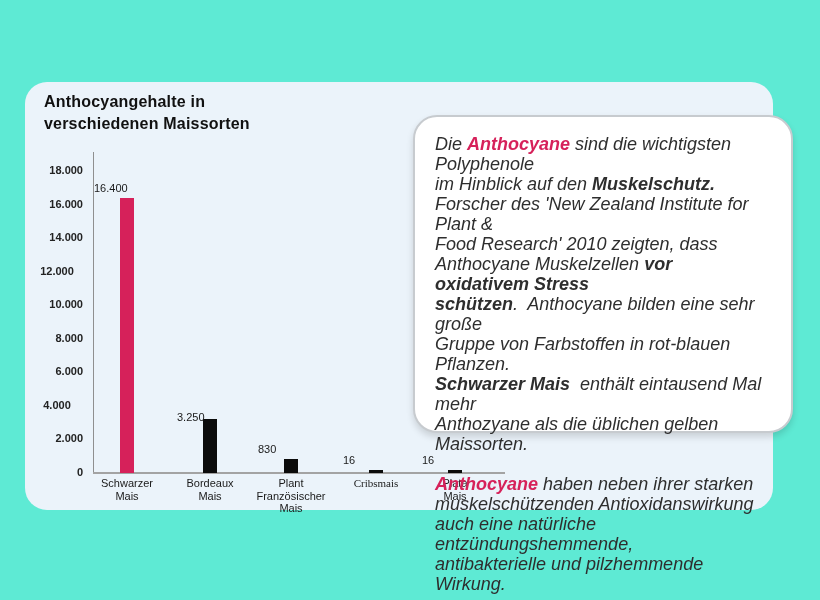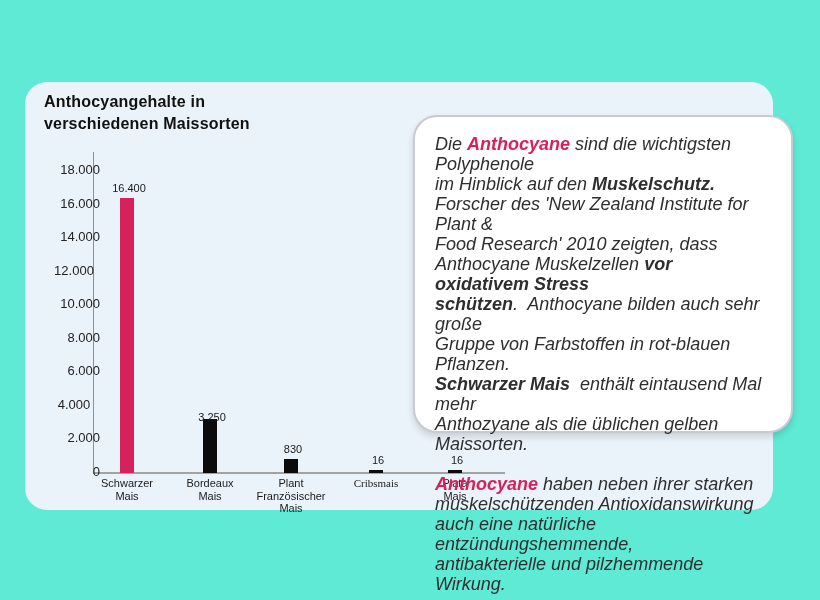--- a/index.html
+++ b/index.html
@@ -21,26 +21,26 @@
   #chart-title{
     position:absolute;left:19px;top:9px;
     font-size:16px;line-height:22px;font-weight:bold;color:#111111;
     white-space:pre-line;letter-spacing:.2px;
   }
   
   #chart{position:absolute;left:0;top:0;width:100%;height:100%;}
   .y-axis{position:absolute;left:68px;top:70px;width:1px;height:321px;background:var(--axis);}
   .x-axis{position:absolute;left:68px;top:390px;width:412px;height:2px;background:#a3a3a3;}
   .ytick{
-    position:absolute;left:23px;width:52px;height:14px;
-    font-size:13px;line-height:14px;text-align:right;color:#222222;
+    position:absolute;left:6px;width:52px;height:14px;
+    font-size:11px;line-height:14px;text-align:right;color:#222222;font-weight:bold;
   }
   .bar{position:absolute;}
   .val-label{
-    position:absolute;width:70px;text-align:center;
+    position:absolute;width:70px;
     font-size:11px;line-height:14px;color:#1a1a1a;
   }
   .cat-label{
     position:absolute;top:395px;width:100px;text-align:center;
     font-size:11px;line-height:12.5px;color:#1a1a1a;white-space:pre-line;
   }
   
   #infobox{
     position:absolute;left:413px;top:115px;width:380px;height:318px;
     background:#ffffff;border:2px solid #c7cbcf;border-radius:24px;
@@ -102,21 +102,21 @@
       </div>
   </div>
 
   <div id="infobox">
     <div id="infobox-text">
         <p><span class="seg-n">Die </span><span class="seg-a">Anthocyane</span><span class="seg-n"> sind die wichtigsten Polyphenole
 im Hinblick auf den </span><span class="seg-b">Muskelschutz.</span><span class="seg-n">
 Forscher des 'New Zealand Institute for Plant &amp;
 Food Research' 2010 zeigten, dass
 Anthocyane Muskelzellen </span><span class="seg-b">vor oxidativem Stress
-schützen</span><span class="seg-n">.  Anthocyane bilden auch sehr große
+schützen</span><span class="seg-n">.  Anthocyane bilden eine sehr große
 Gruppe von Farbstoffen in rot-blauen Pflanzen.
 </span><span class="seg-b">Schwarzer Mais</span><span class="seg-n">  enthält eintausend Mal mehr
 Anthozyane als die üblichen gelben Maissorten.</span></p>
         <p><span class="seg-a">Anthocyane</span><span class="seg-n"> haben neben ihrer starken
 muskelschützenden Antioxidanswirkung
 auch eine natürliche entzündungshemmende,
 antibakterielle und pilzhemmende Wirkung.</span></p>
       </div>
   </div>
 

